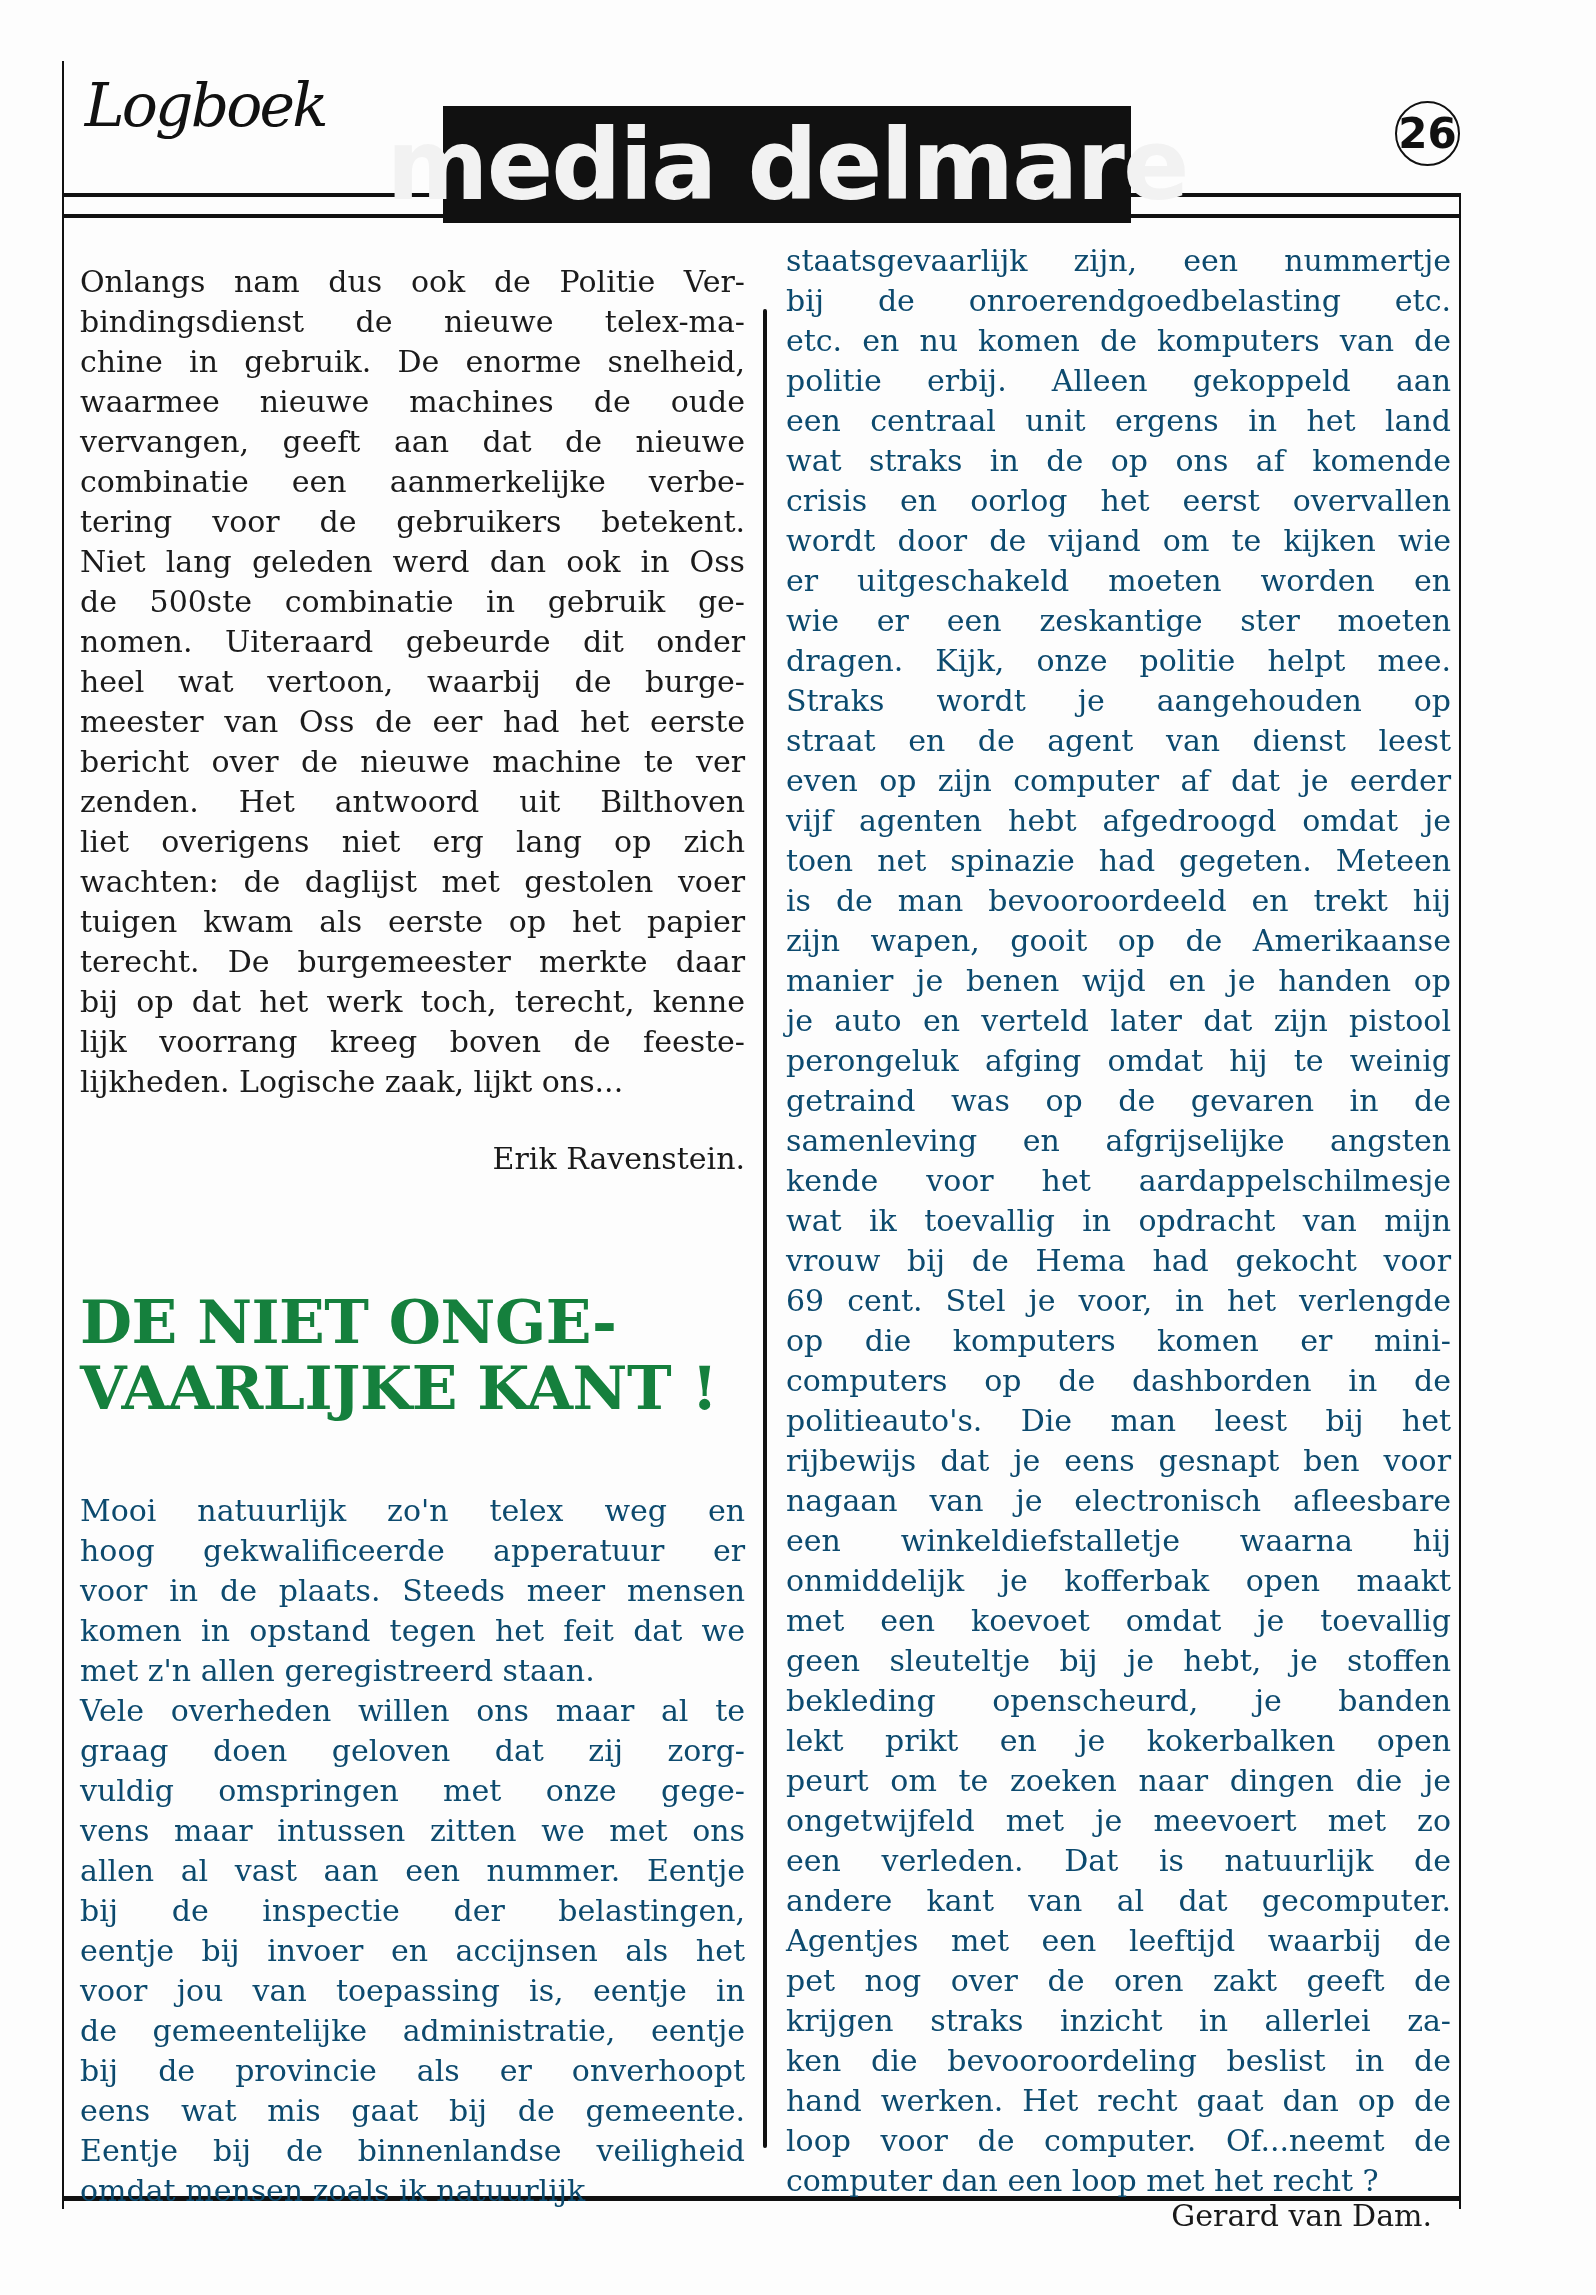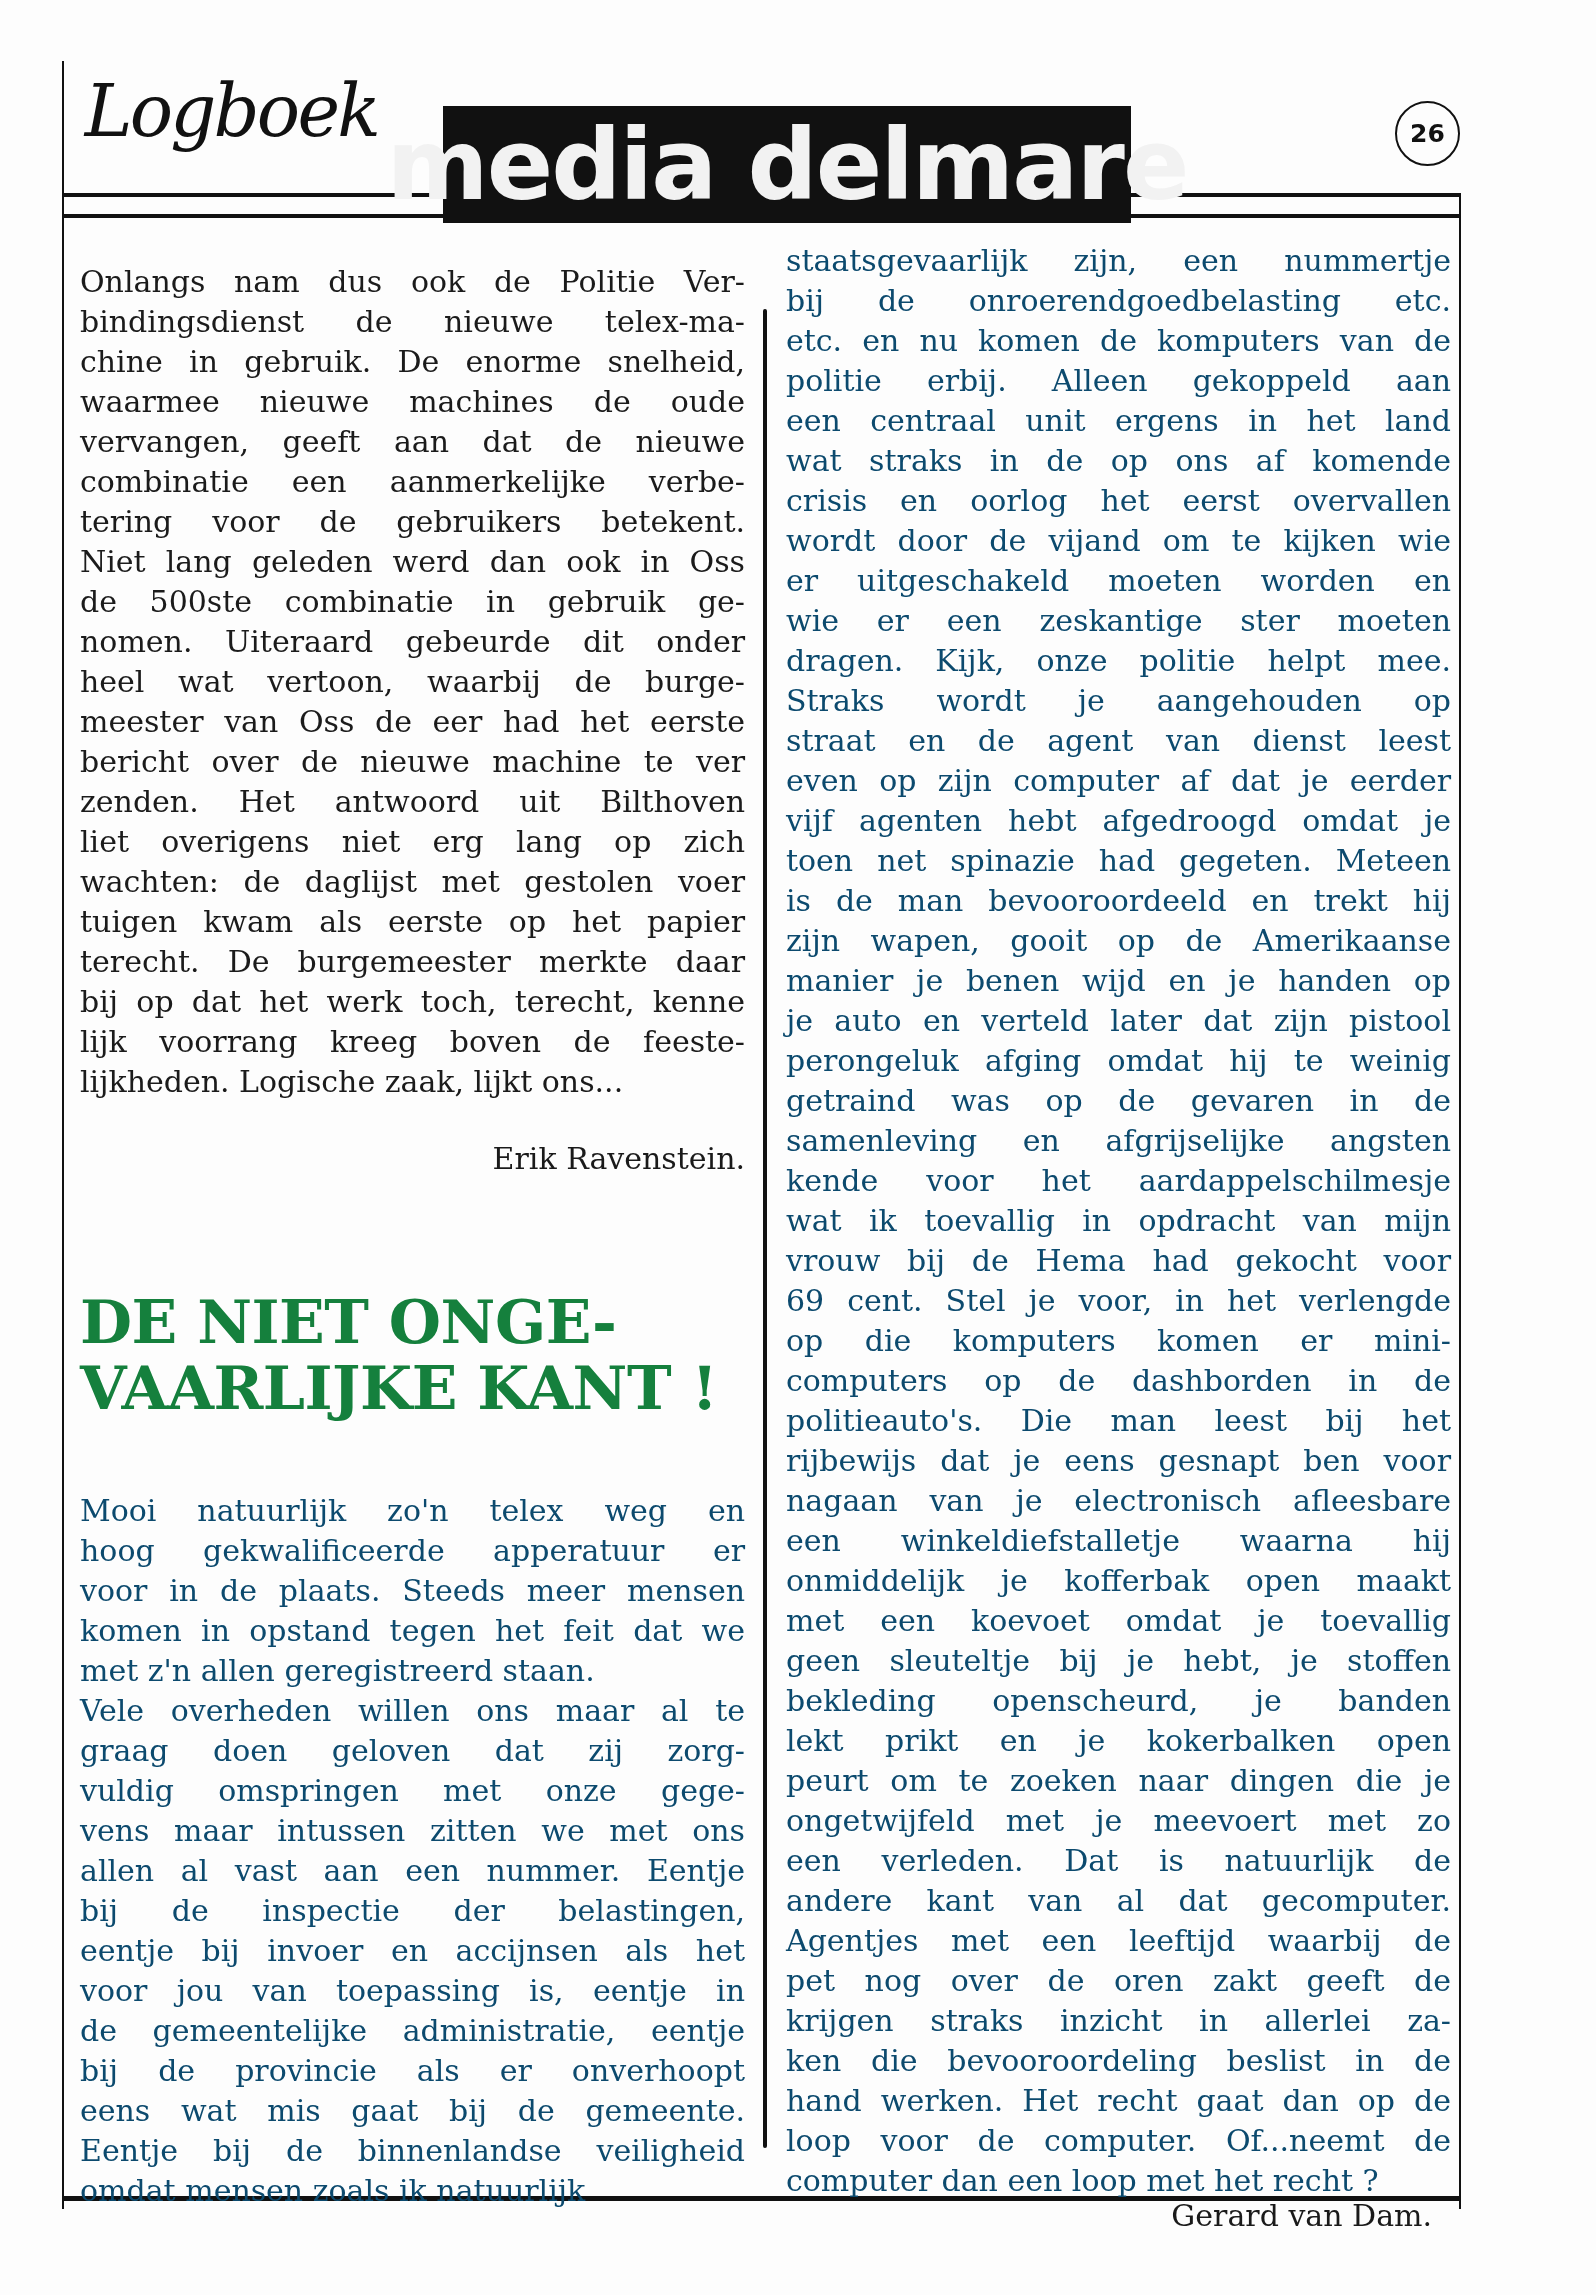--- a/index.html
+++ b/index.html
@@ -11,34 +11,34 @@
   .frame-left { position: absolute; left: 62px; top: 61px; width: 1.9px; height: 2148px; background: #111; }
   .frame-right { position: absolute; left: 1459px; top: 197px; width: 1.9px; height: 2012px; background: #111; }
   .rule-top1 { position: absolute; left: 63px; top: 193px; width: 1398px; height: 3.7px; background: #111; }
   .rule-top2 { position: absolute; left: 63px; top: 214px; width: 1398px; height: 3.7px; background: #111; }
   .rule-bottom { position: absolute; left: 63px; top: 2196px; width: 1398px; height: 4.7px; background: #111; }
   .col-divider { position: absolute; left: 763px; top: 309px; width: 3.7px; height: 1839px; background: #111; border-radius: 1.9px; }
 
   .masthead { position: absolute; left: 80px; top: 66px; height: 126px; }
   .logo-script {
     position: absolute; left: 4.7px; top: 9.4px; font-family: "DejaVu Serif", serif; font-style: italic;
-    font-size: 72px; line-height: 1; color: #111; letter-spacing: -2.8px; white-space: nowrap;
+    font-size: 60px; line-height: 1; color: #111; letter-spacing: -2.8px; white-space: nowrap;
   }
   .logo-box {
     position: absolute; left: 363px; top: 40px; width: 688px; height: 117px; background: #111;
     display: flex; align-items: center; justify-content: center;
   }
   .logo-box span {
     font-family: "DejaVu Sans", sans-serif; font-weight: bold; color: #f2f2f2;
     font-size: 98px; letter-spacing: -1.9px; line-height: 1; white-space: nowrap;
   }
   .page-number {
     position: absolute; left: 1395px; top: 101px; width: 61px; height: 61px; border: 2.3px solid #111;
     border-radius: 50%; display: flex; align-items: center; justify-content: center;
-    font-family: "DejaVu Sans", sans-serif; font-weight: bold; font-size: 25px; color: #111;
+    font-family: "DejaVu Sans", sans-serif; font-weight: bold; font-size: 42px; color: #111;
   }
 
   .column { position: absolute; width: 665px; }
   .col-left { left: 80px; }
   .col-right { left: 786px; }
   .para {
     font-family: "DejaVu Serif", serif; font-size: 30px; line-height: 40px;
     text-align: justify; margin: 0; color: #1b1b1b;
   }
   .para .ln { display: block; text-align: justify; text-align-last: justify; white-space: nowrap; overflow: visible; }

